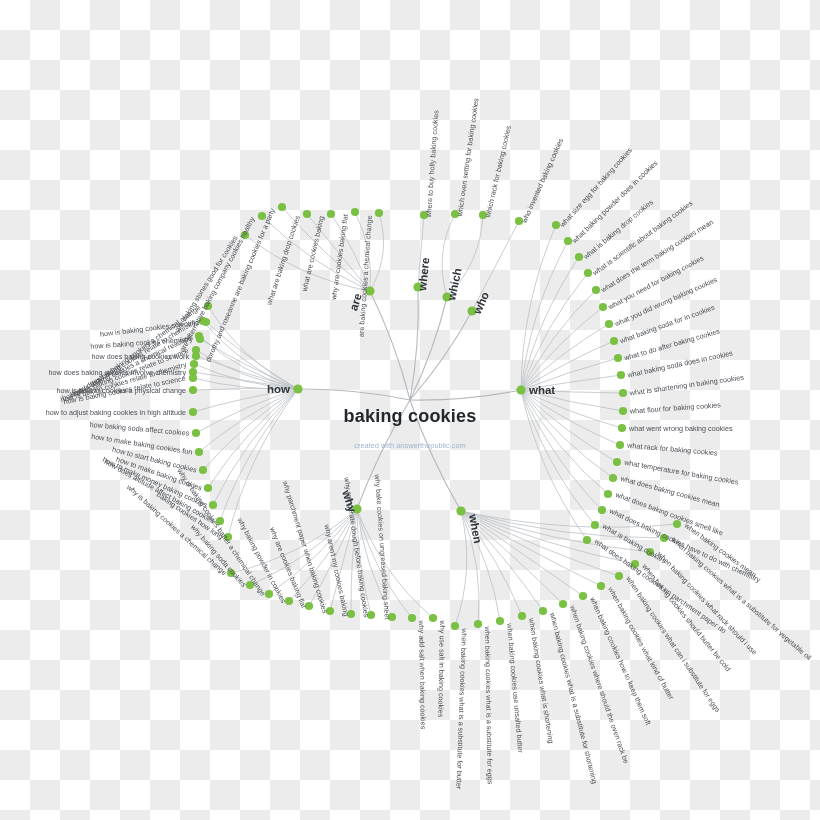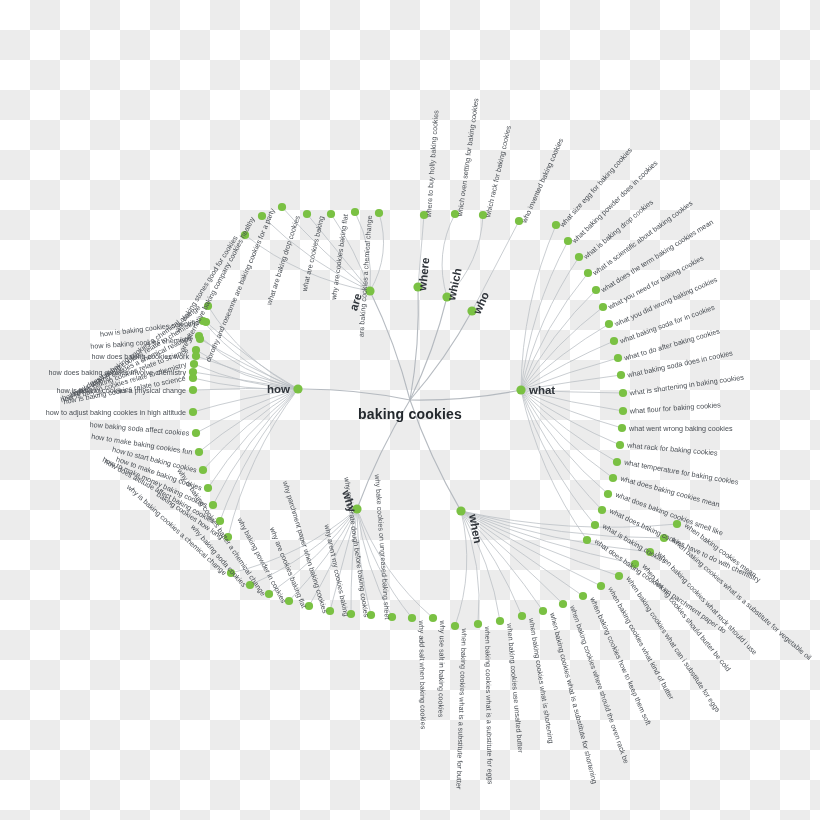--- a/index.html
+++ b/index.html
@@ -29,21 +29,21 @@
     font-size:7.2px;fill:#4a4f55;
     font-family:"Liberation Sans","DejaVu Sans",sans-serif;
     white-space:pre;
   }
   .hub-label{
     font-size:11.5px;font-weight:bold;fill:#2f343a;
     font-family:"Liberation Sans","DejaVu Sans",sans-serif;
   }
   #center-title{
     position:absolute;left:0;right:0;top:406px;
-    text-align:center;font-size:14px;font-weight:bold;
+    text-align:center;font-size:18px;font-weight:bold;
     color:#23282d;letter-spacing:.2px;
   }
   #center-credit{
     position:absolute;left:0;right:0;top:441px;
     text-align:center;font-size:7.4px;color:#9fb6cf;
   }
 </style>
 </head>
 <body>
 
@@ -301,13 +301,14 @@
         <text class="leaf-label" x="626" y="578.6" fill="#4a4f55" text-anchor="start" transform="rotate(56 626 578.6)">when baking cookies what can i substitute for eggs</text>
         <text class="leaf-label" x="642" y="566.6" fill="#4a4f55" text-anchor="start" transform="rotate(51 642 566.6)">when baking cookies should butter be cold</text>
         <text class="leaf-label" x="657" y="554.6" fill="#4a4f55" text-anchor="start" transform="rotate(46 657 554.6)">when baking cookies what rack should i use</text>
         <text class="leaf-label" x="671" y="540.6" fill="#4a4f55" text-anchor="start" transform="rotate(41 671 540.6)">when baking cookies what is a substitute for vegetable oil</text>
         <text class="leaf-label" x="684" y="526.6" fill="#4a4f55" text-anchor="start" transform="rotate(36 684 526.6)">when baking cookies mean</text>
         <text class="hub-label" x="469" y="515" fill="#2f343a" text-anchor="start" transform="rotate(80 469 515)">when</text>
       </g>
   </svg>
 
   <div id="center-title">baking cookies</div>
+  <div id="center-credit">created with answerthepublic.com</div>
 </div>
 
 </body></html>

